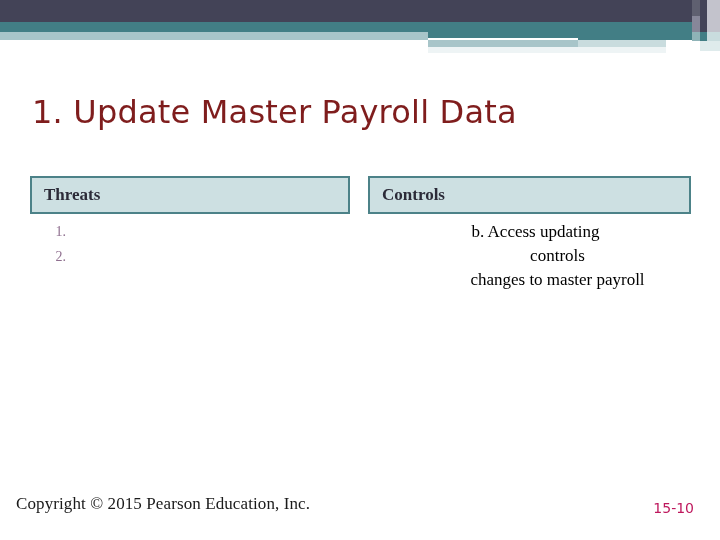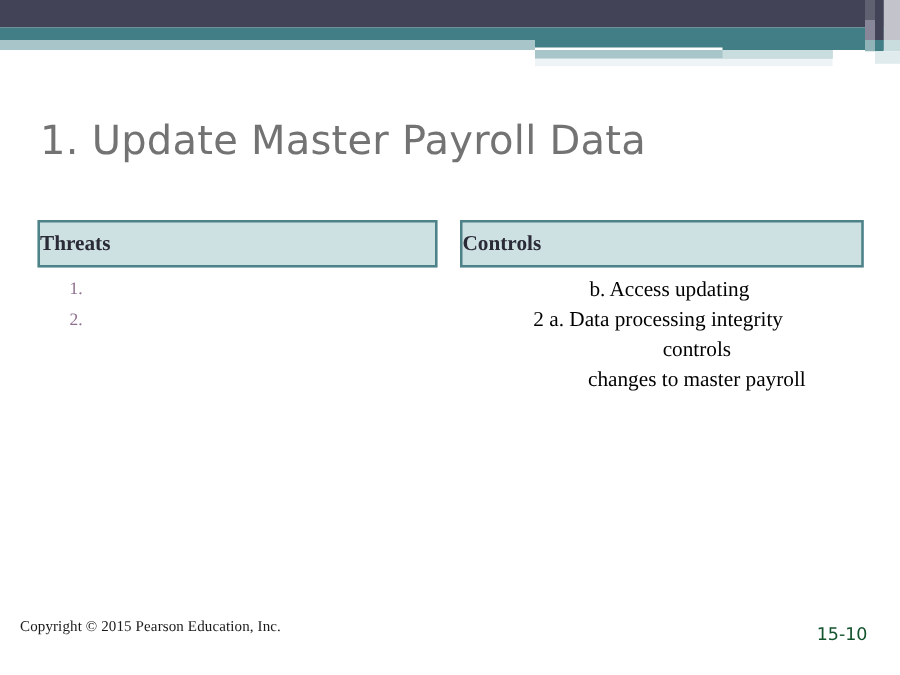--- a/index.html
+++ b/index.html
@@ -89,21 +89,21 @@
 
   
   #slide-title {
     position: absolute;
     left: 32px;
     top: 70px;
     width: 650px;
     font-family: "DejaVu Sans", sans-serif;
     font-size: 32px;
     font-weight: 400;
-    color: #737373;
+    color: #7f1d1d;
     letter-spacing: 0.2px;
     line-height: 42px;
     white-space: nowrap;
   }
 
   
   #content-table {
     position: absolute;
     left: 0;
     top: 176px;
@@ -117,20 +117,21 @@
   .col-threats  { left: 30px;  width: 320px; }
   .col-controls { left: 368px; width: 323px; }
 
   .col-header {
     box-sizing: border-box;
     height: 38px;
     background: #cde0e2;
     border: 2px solid #4c8288;
     display: flex;
     align-items: center;
+    padding-left: 12px;
     font-family: "Liberation Serif", serif;
     font-size: 17px;
     font-weight: bold;
     color: #2b2b38;
   }
 
   .col-body {
     padding-top: 6px;
     font-size: 17px;
     color: #000000;
@@ -173,31 +174,31 @@
   }
   .cline.indent-1 { padding-left: 18px; }
   .cline.indent-2 { padding-left: 62px; }
 
   
   #footer-copyright {
     position: absolute;
     left: 16px;
     top: 494px;
     font-family: "Liberation Serif", serif;
-    font-size: 12px;
+    font-size: 17px;
     color: #1a1a1a;
     letter-spacing: 0.1px;
   }
   #footer-pagenum {
     position: absolute;
     right: 26px;
     top: 500px;
     font-family: "DejaVu Sans", sans-serif;
     font-size: 14px;
-    color: #14532d;
+    color: #be185d;
   }
 </style>
 </head>
 <body>
 
 <div id="slide-header">
   <div class="band band-navy"></div>
   <div class="band band-teal"></div>
   <div class="band band-lightleft"></div>
   <div class="band band-teal-right"></div>
@@ -232,21 +233,20 @@
         </li>
       </ol>
     </div>
   </div>
 
   <div class="col col-controls">
     <div class="col-header">Controls</div>
     <div class="col-body">
       <div class="controls-lines">
         <span class="cline indent-1">b. Access updating</span>
-        <span class="cline">2 a. Data processing integrity</span>
         <span class="cline indent-2">controls</span>
         <span class="cline indent-2">changes to master payroll</span>
       </div>
     </div>
   </div>
 
 </div>
 
 <div id="footer-copyright">Copyright © 2015 Pearson Education, Inc.</div>
 <div id="footer-pagenum">15-10</div>

